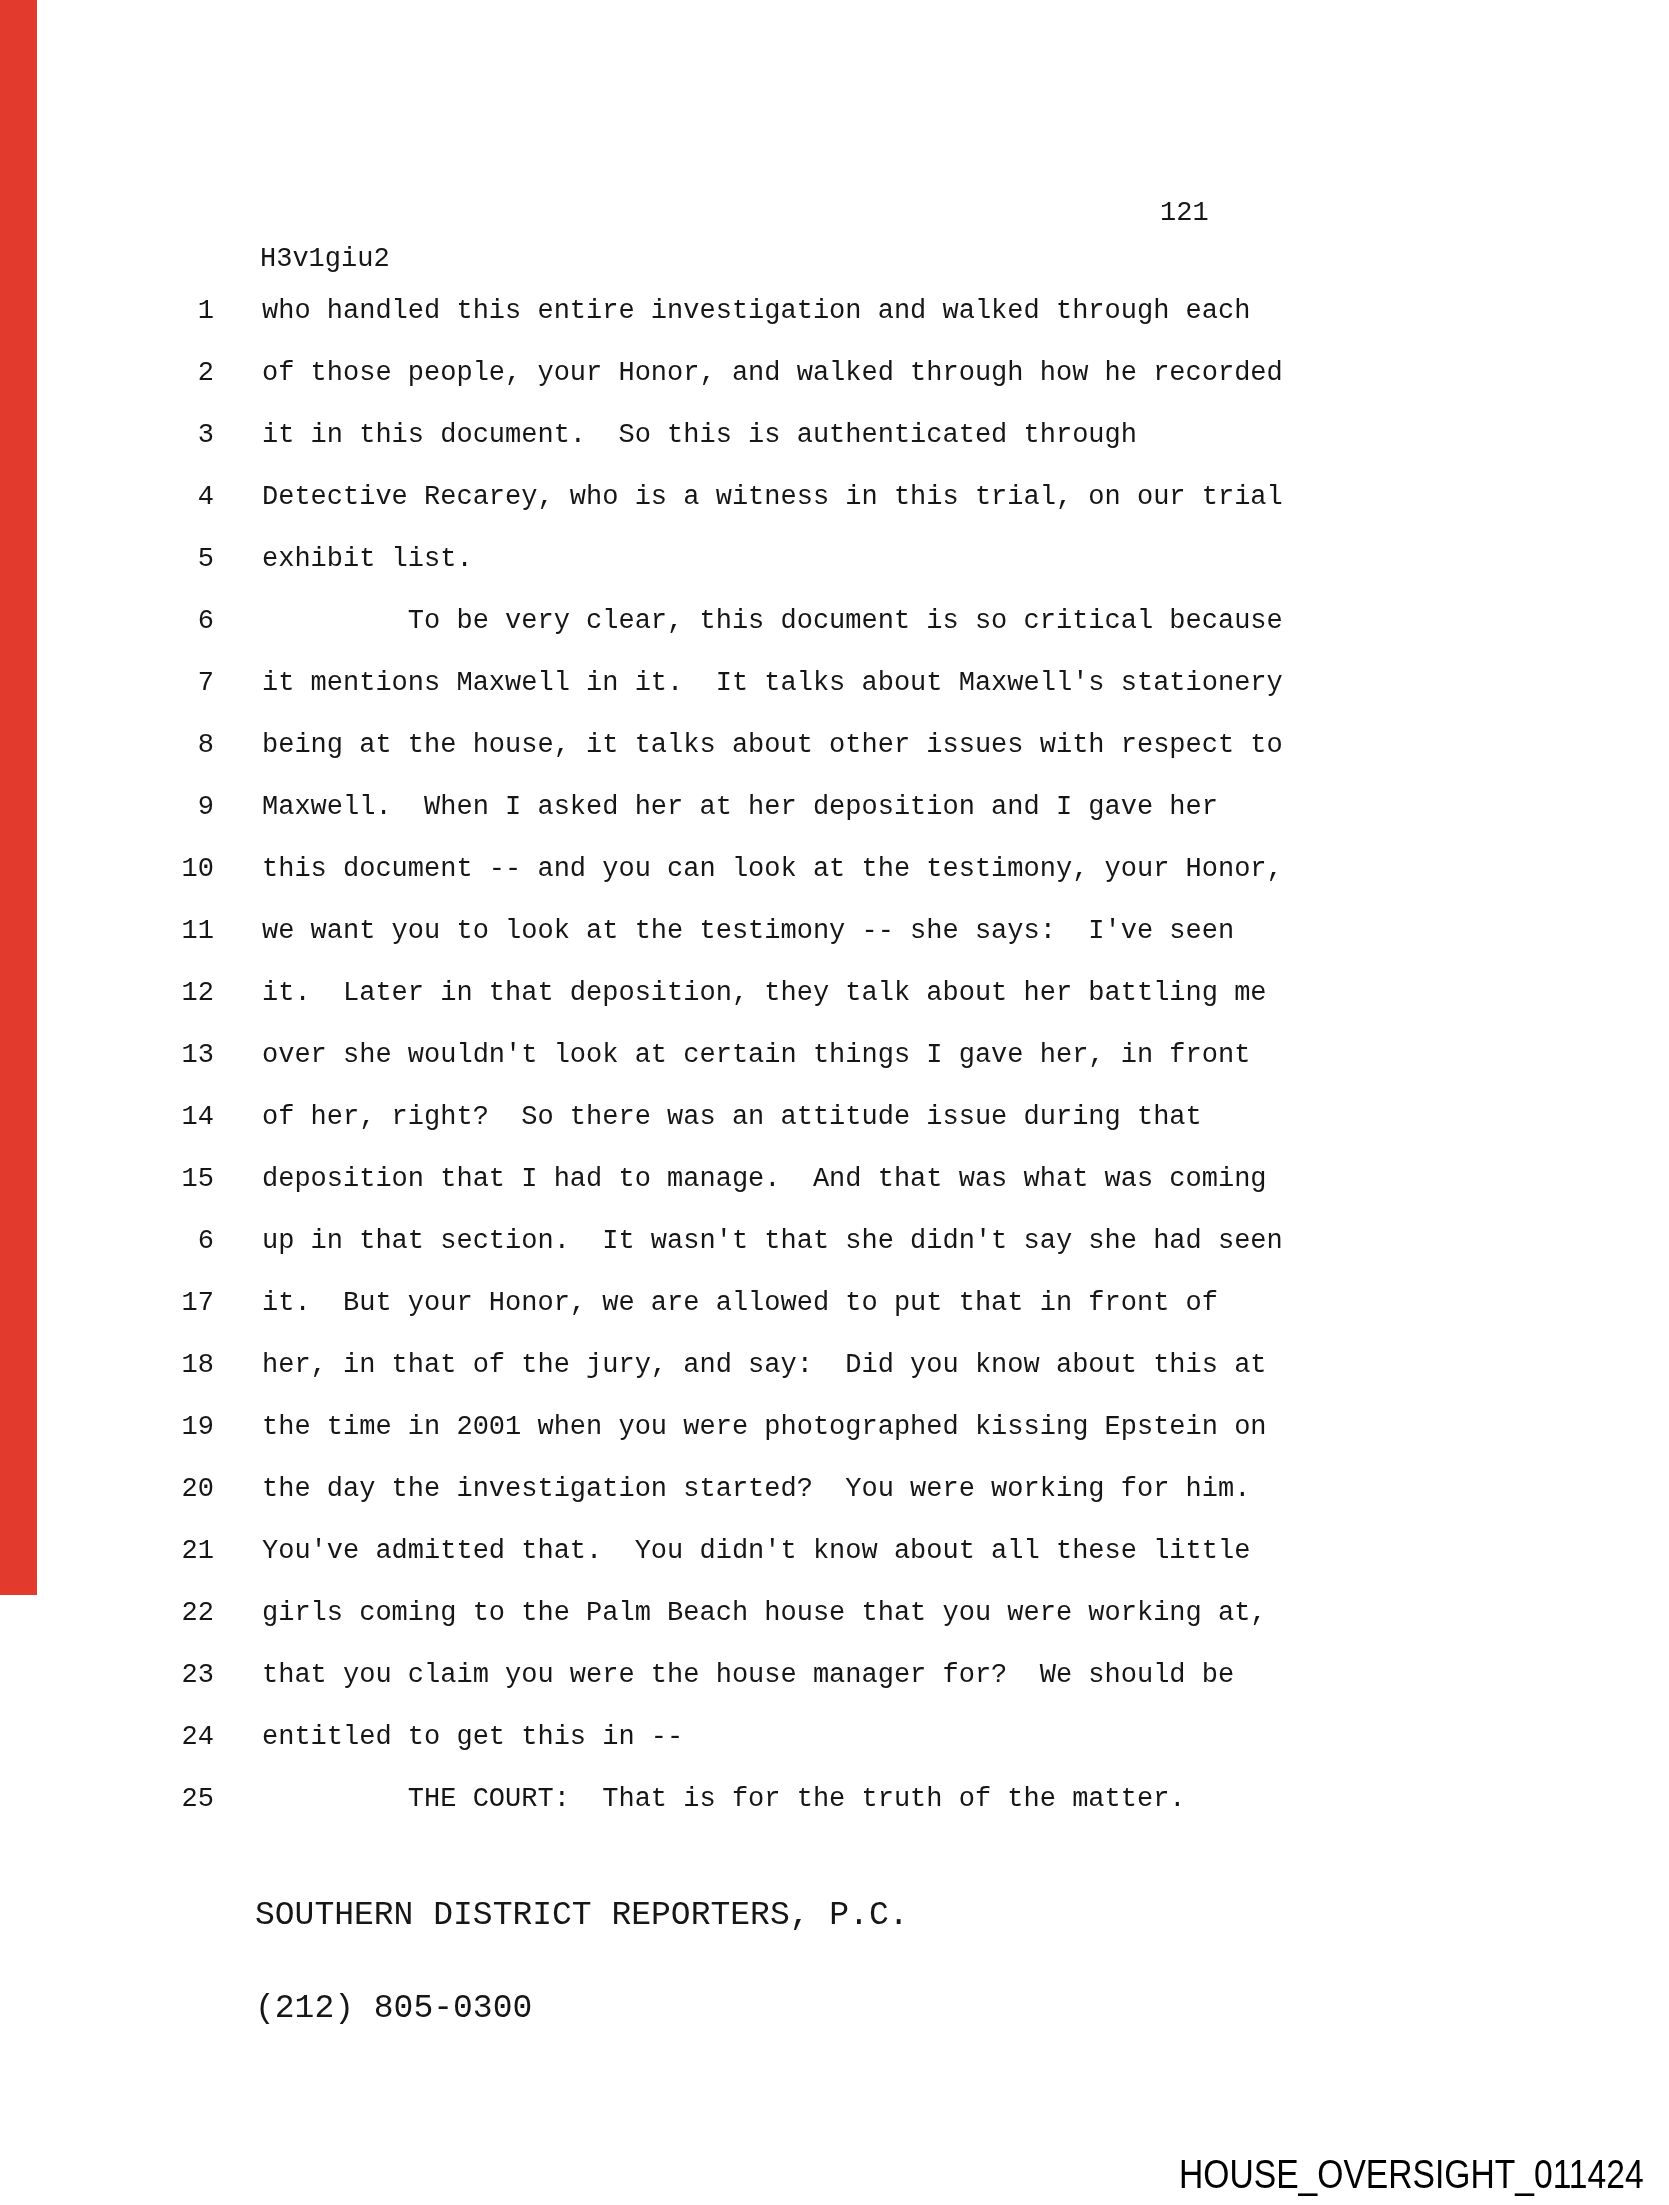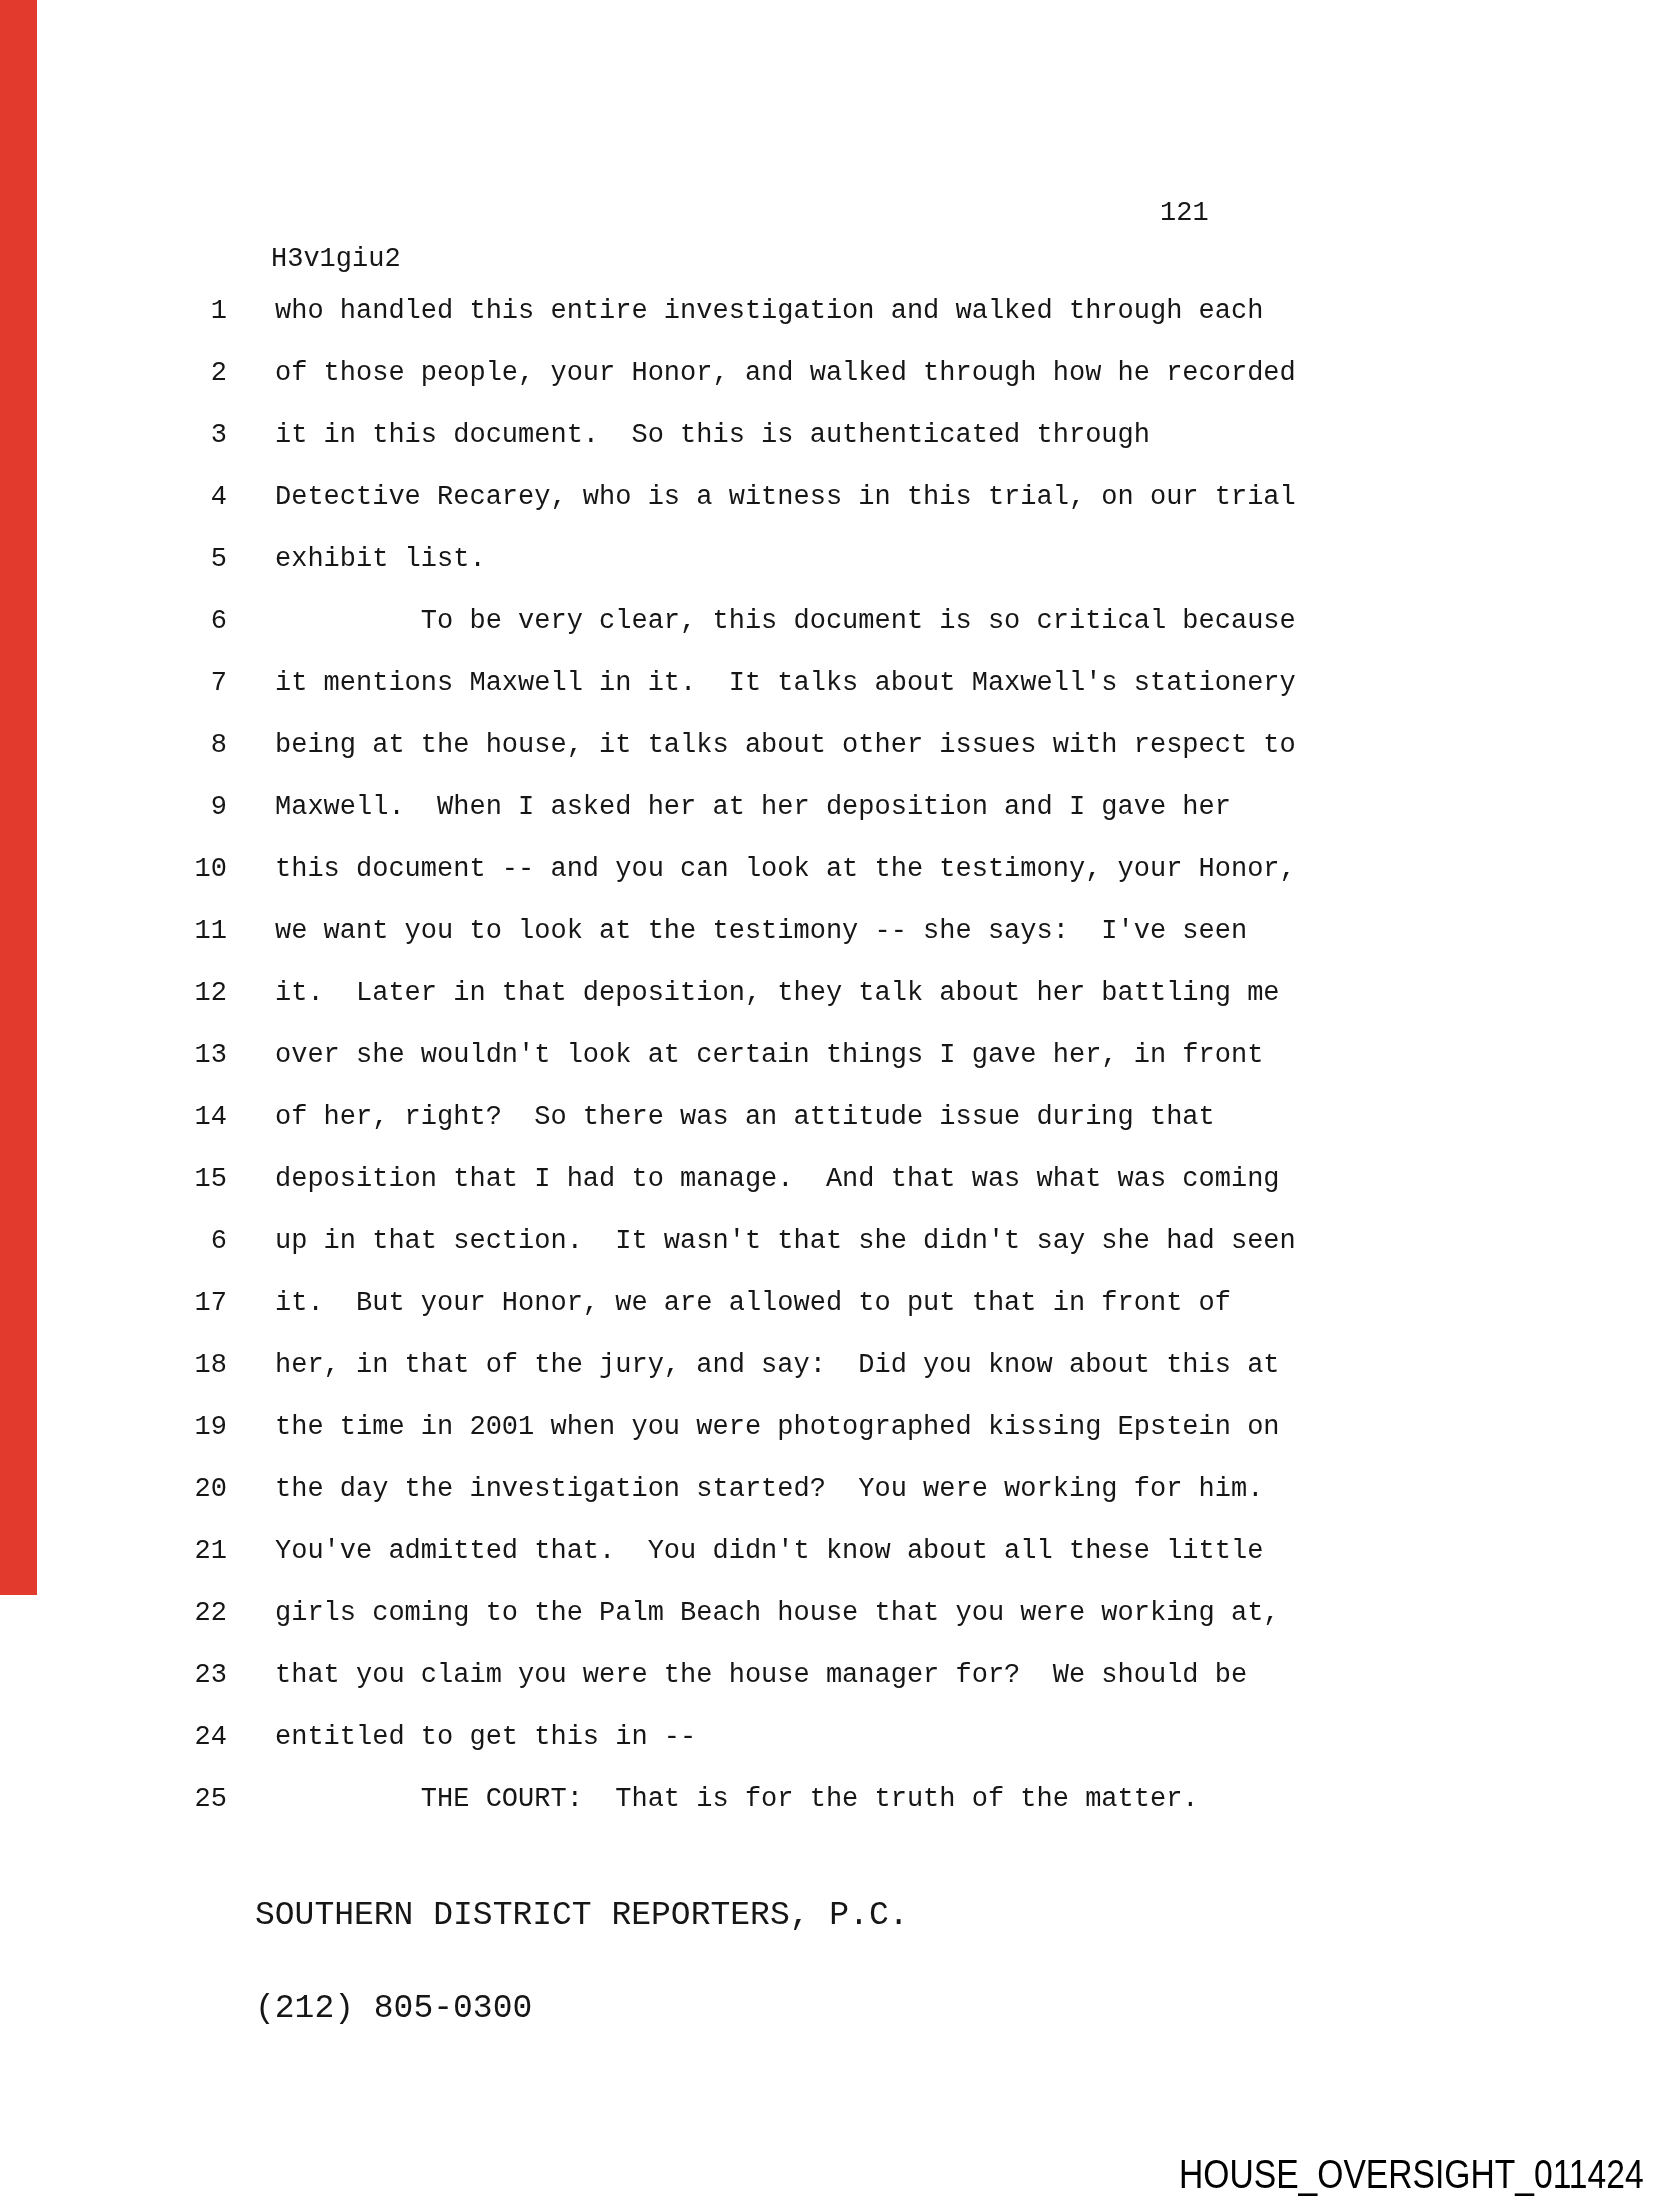--- a/index.html
+++ b/index.html
@@ -20,28 +20,28 @@
   }
 
   .pagenum {
     position: absolute;
     left: 1160px; top: 198px;
     font-size: 27px; line-height: 1.15;
     white-space: pre;
   }
   .hdrcode {
     position: absolute;
-    left: 271px; top: 244px;
+    left: 260px; top: 244px;
     font-size: 27px; line-height: 1.15;
     white-space: pre;
   }
 
   .lines {
     position: absolute;
-    left: 13px; top: 280px;
+    left: 0; top: 280px;
     width: 1373px;
     font-size: 27px;
   }
   .row { line-height: 62px; height: 62px; white-space: nowrap; }
   .row .num {
     display: inline-block;
     width: 214px;
     text-align: right;
     white-space: pre;
   }

